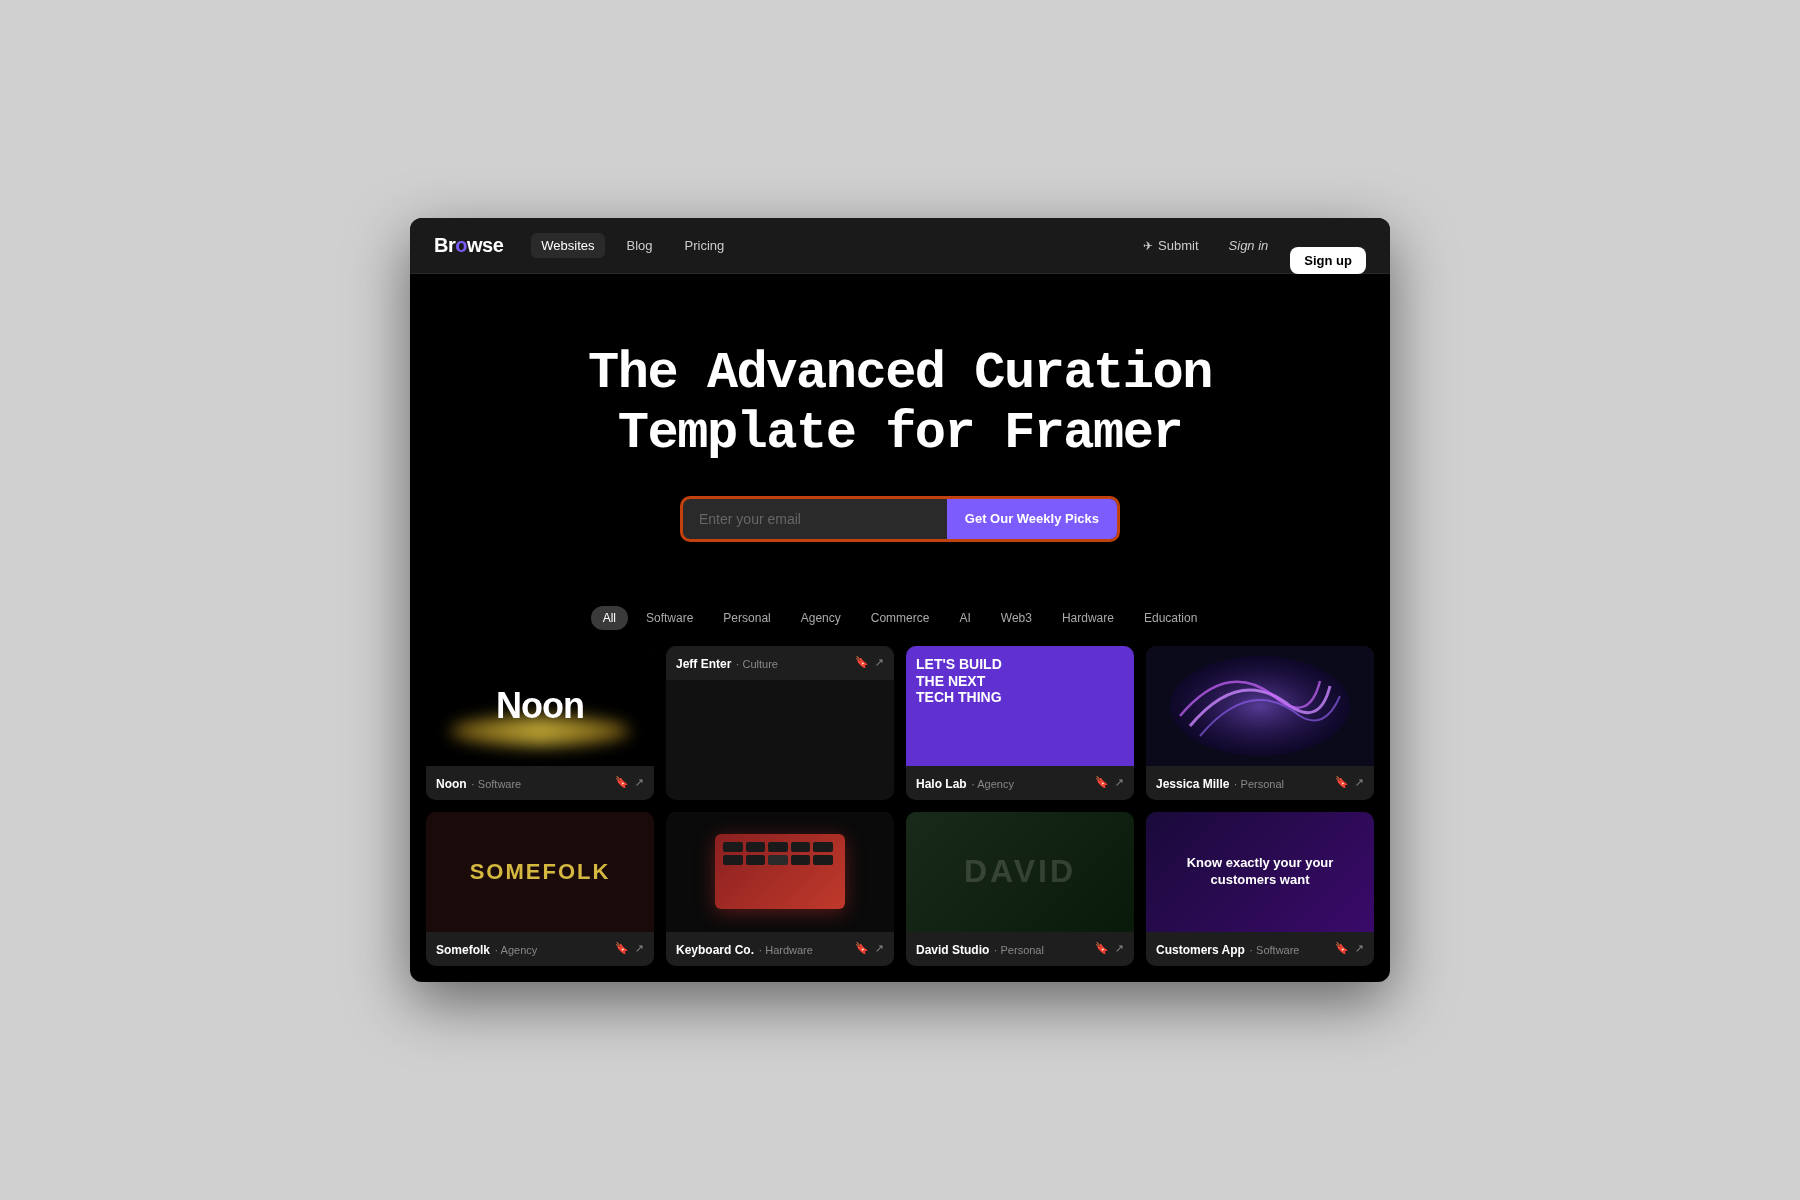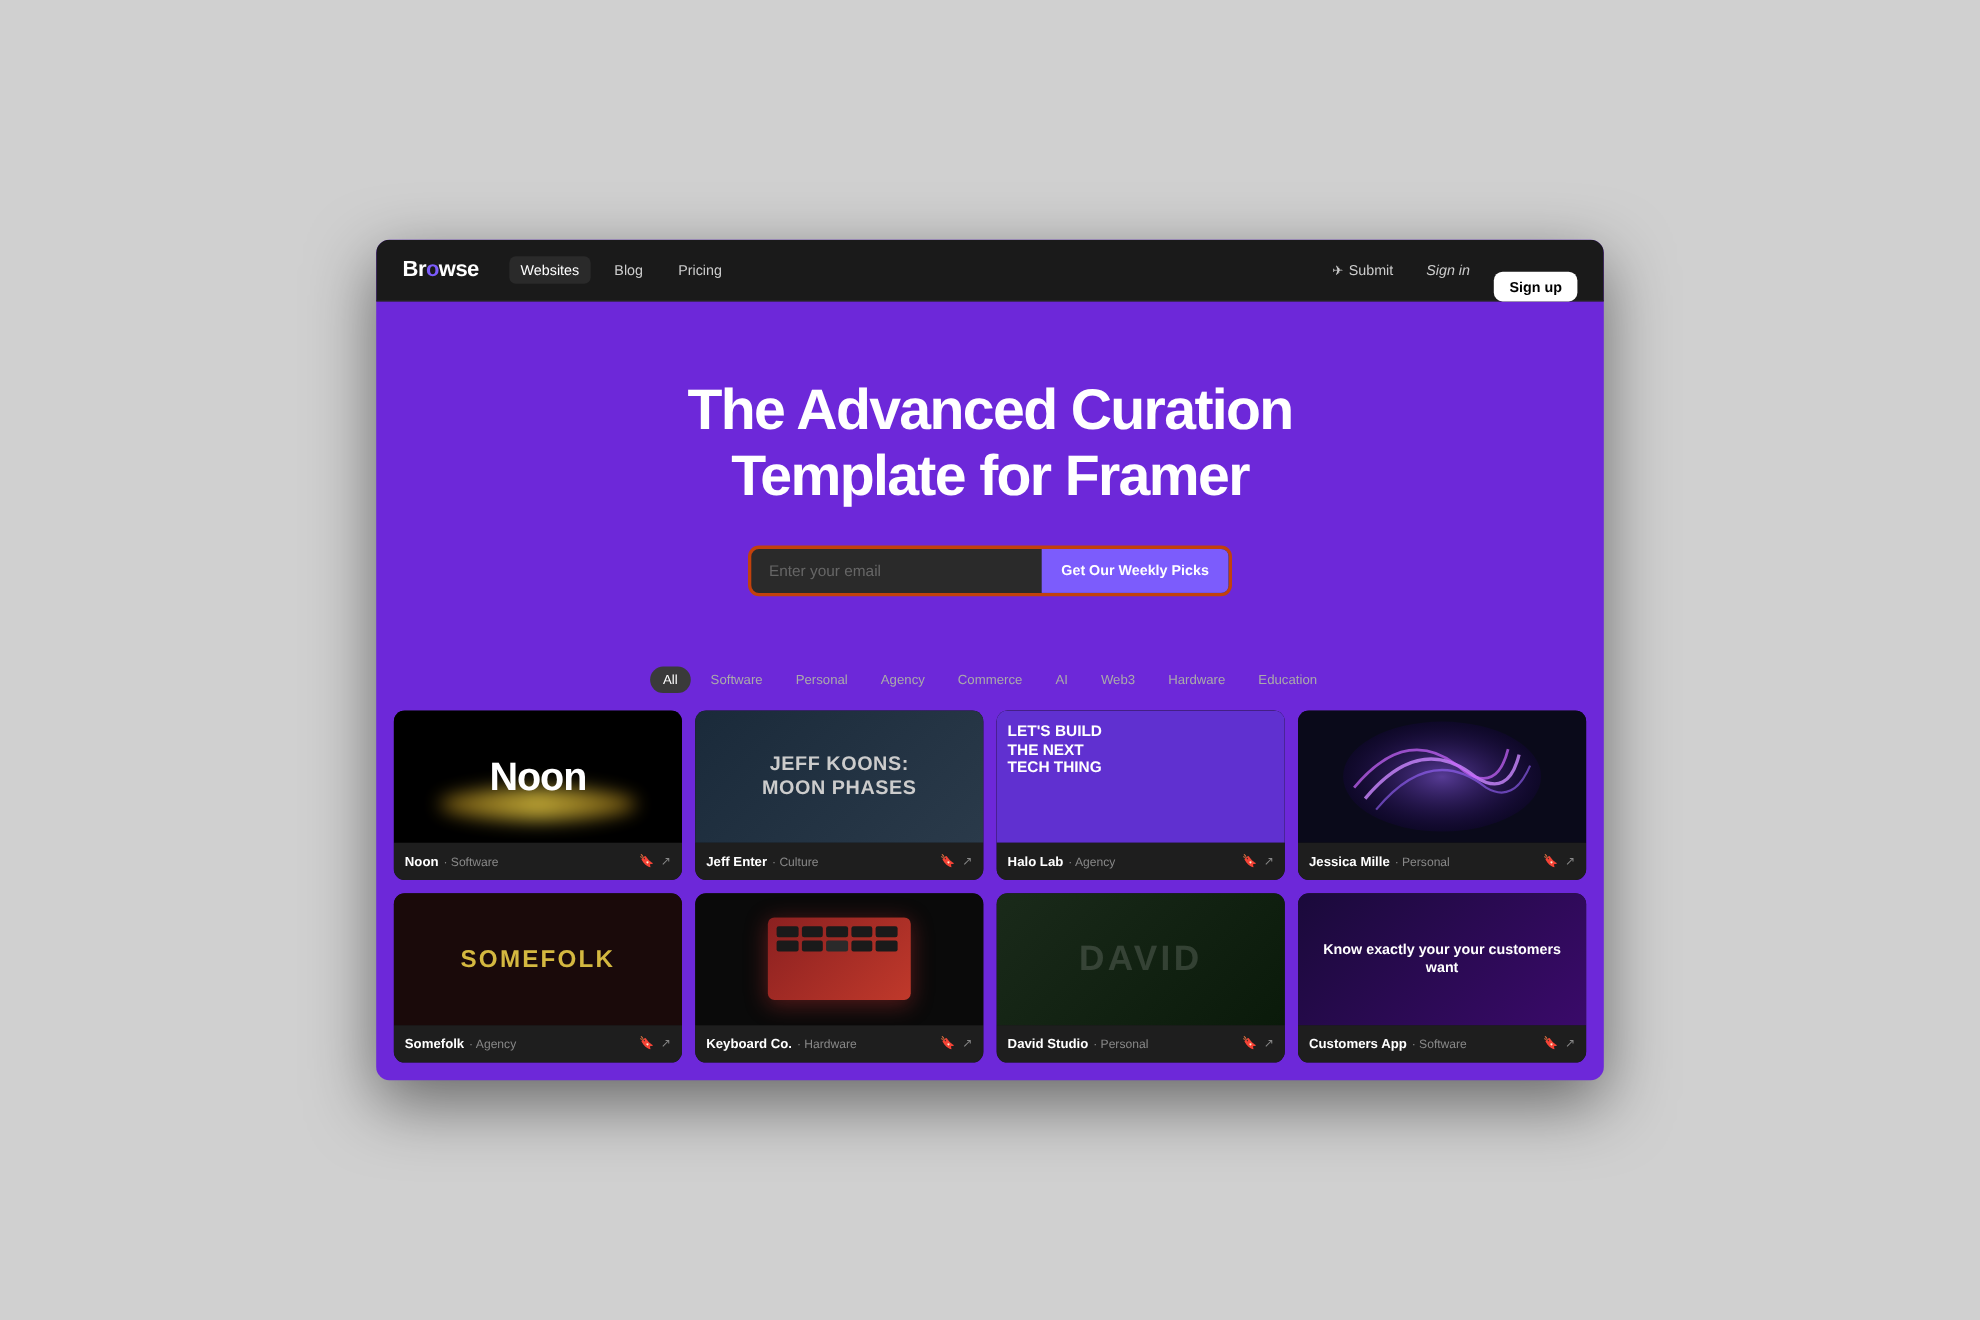--- a/index.html
+++ b/index.html
@@ -6,22 +6,22 @@
     body {
       background: #d0d0d0;
       display: flex;
       align-items: center;
       justify-content: center;
       min-height: 100vh;
       font-family: -apple-system, BlinkMacSystemFont, 'Segoe UI', sans-serif;
     }
 
     .browser-window {
-      width: 1116px;
-      background: #6d28d9;
+      width: 980px;
+      background: #000000;
       border-radius: 12px;
       overflow: hidden;
       box-shadow: 0 20px 60px rgba(0,0,0,0.5);
     }
 
     
     .navbar {
       display: flex;
       align-items: center;
       padding: 0 24px;
@@ -92,20 +92,21 @@
       text-align: center;
       padding: 70px 24px 40px;
     }
     .hero-title {
       font-size: 52px;
       font-weight: 800;
       color: #fff;
       line-height: 1.15;
       margin-bottom: 32px;
       letter-spacing: -1.5px;
+      font-family: Liberation Mono, monospace;
     }
     .email-row {
       display: flex;
       justify-content: flex-start;
       gap: 0;
       max-width: 440px;
       margin: 0 auto;
       background: #2a2a2a;
       border-radius: 10px;
       overflow: hidden;
@@ -375,23 +376,20 @@
           <span class="card-category"> · Software</span>
         </div>
         <div class="card-actions">
           <span class="card-action-icon">🔖</span>
           <span class="card-action-icon">↗</span>
         </div>
       </div>
     </div>
 
     <div class="card">
-      <div class="card-thumb thumb-jeffkoons">
-        <span class="thumb-jeffkoons-text">JEFF KOONS:<br>MOON PHASES</span>
-      </div>
       <div class="card-footer">
         <div>
           <span class="card-title">Jeff Enter</span>
           <span class="card-category"> · Culture</span>
         </div>
         <div class="card-actions">
           <span class="card-action-icon">🔖</span>
           <span class="card-action-icon">↗</span>
         </div>
       </div>

